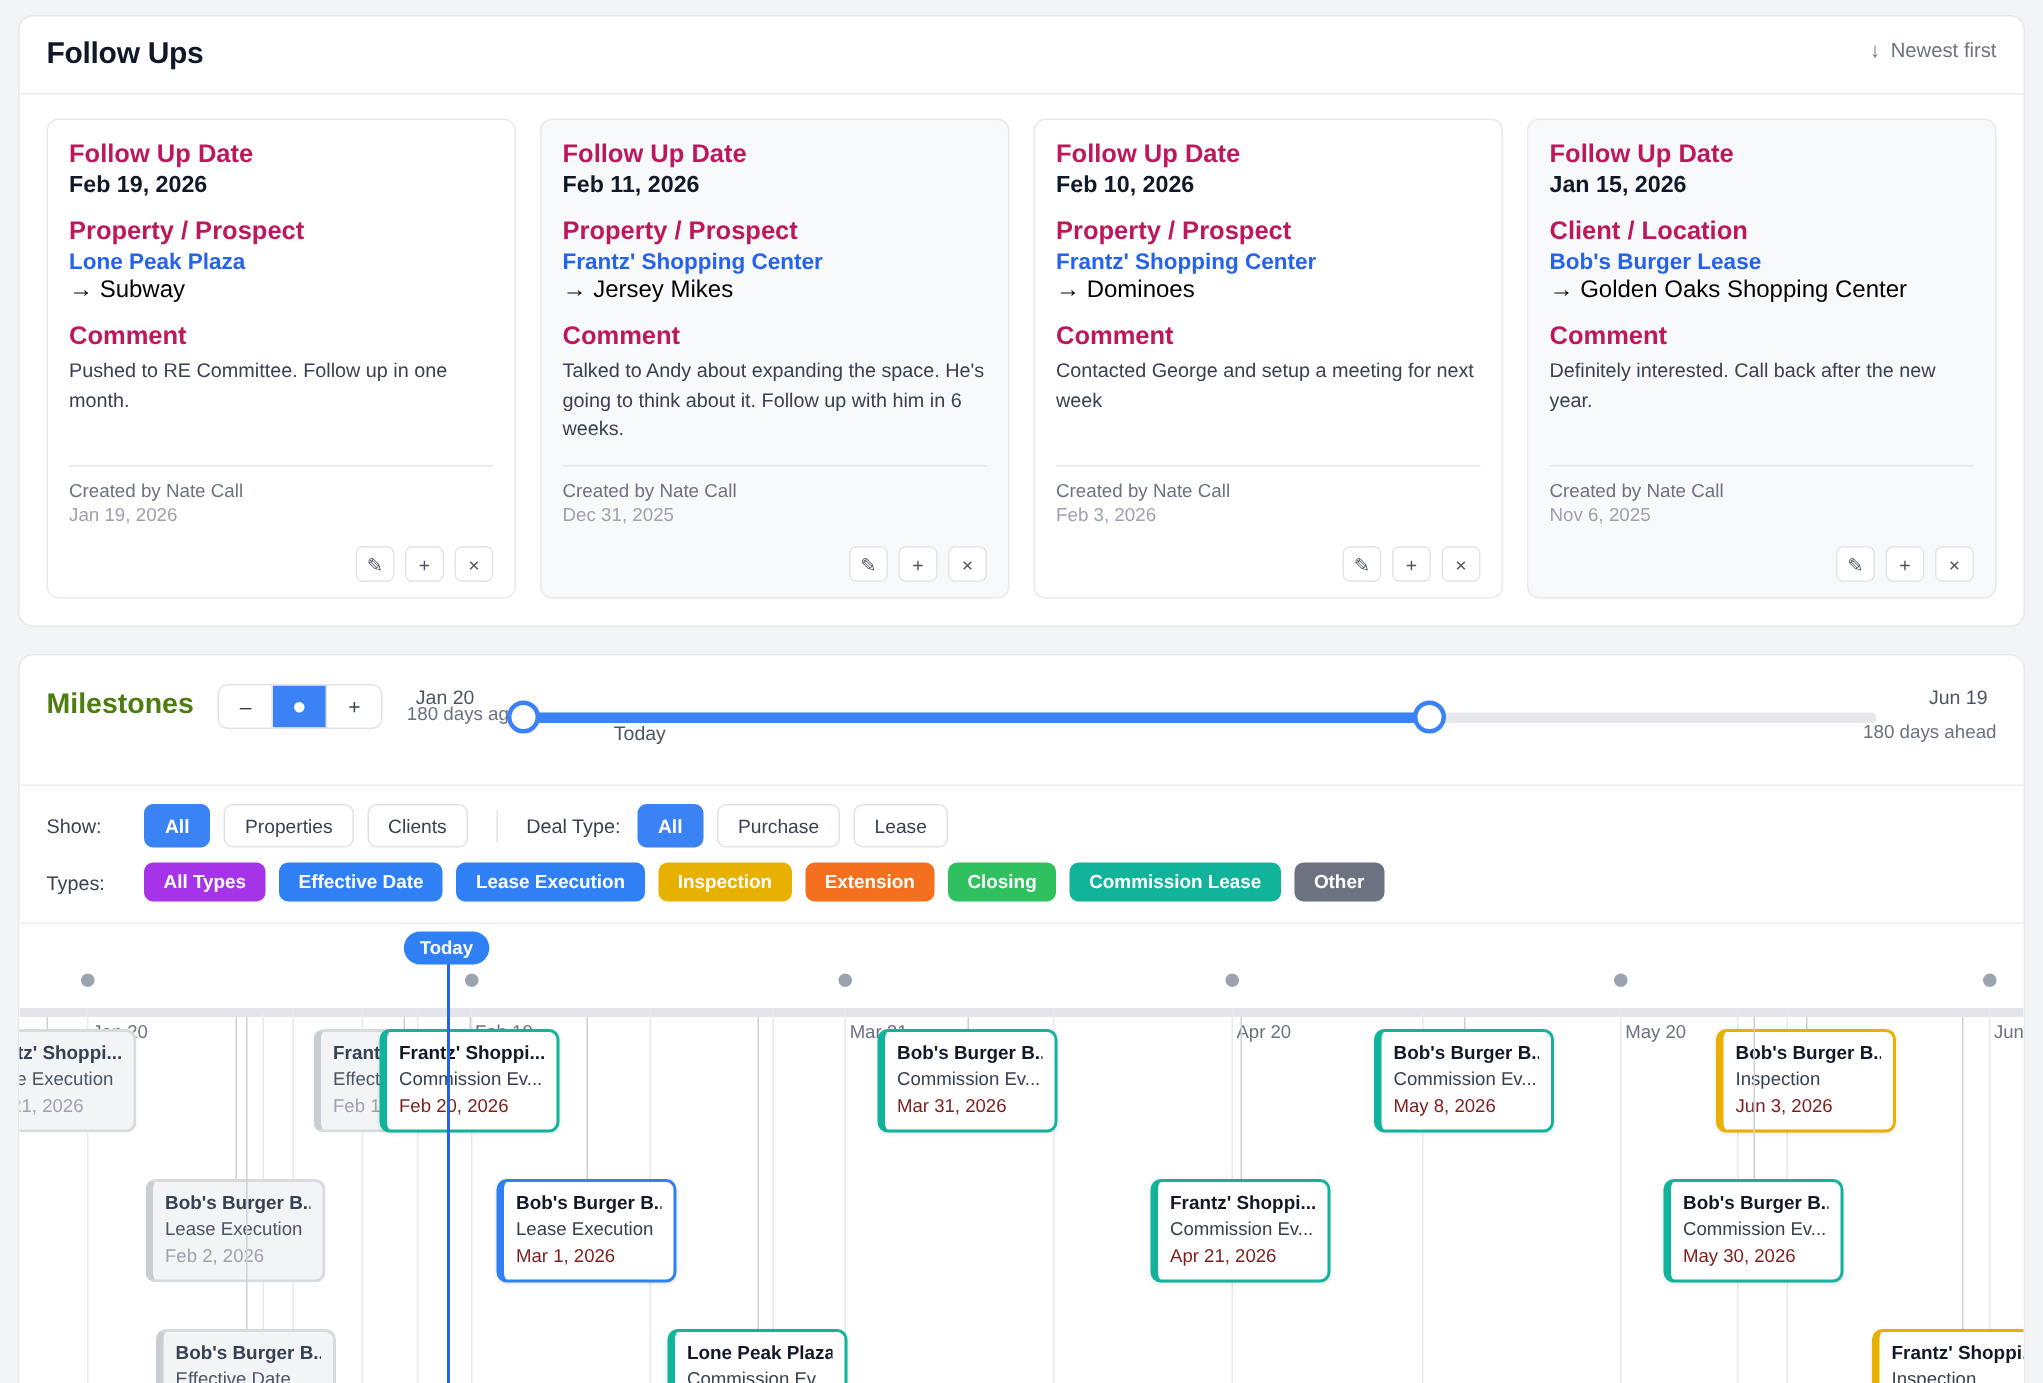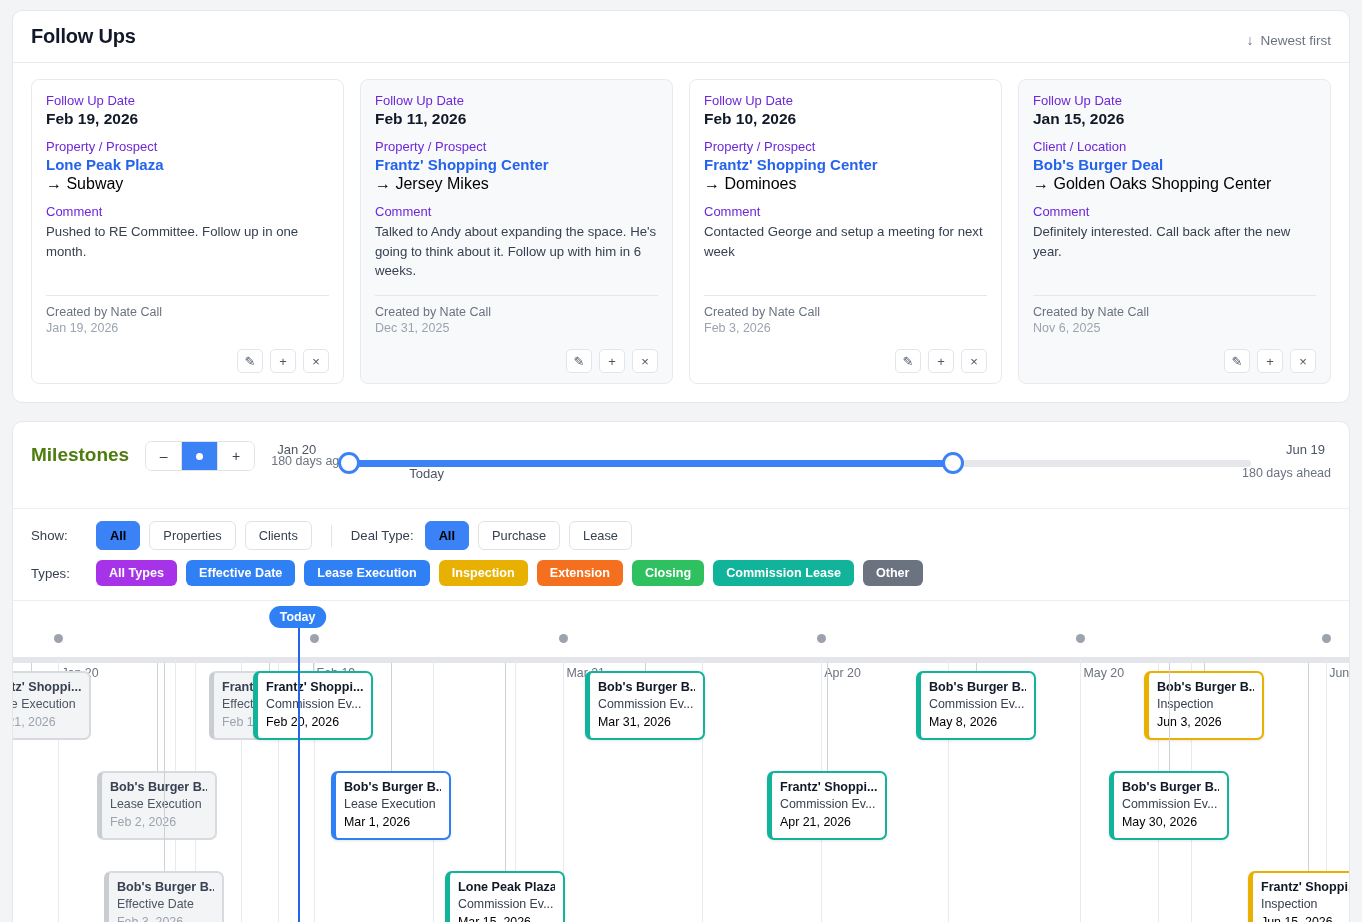--- a/index.html
+++ b/index.html
@@ -15,21 +15,21 @@
   .panel {
     background: #ffffff;
     border: 1px solid #e5e7eb;
     border-radius: 10px;
     margin: 10px 12px;
   }
 
   
   #followups-panel { margin-top: 10px; }
   .fu-header {
-    display: flex; align-items: flex-end; justify-content: space-between;
+    display: flex; align-items: flex-start; justify-content: space-between;
     padding: 14px 18px 14px 18px;
     border-bottom: 1px solid #e9ebee;
   }
   .fu-title { font-size: 20px; font-weight: bold; color: #111827; letter-spacing: -0.2px; }
   .fu-sort {
     font-size: 13.5px; color: #6b7280;
     display: flex; align-items: center; gap: 7px;
     cursor: pointer;
   }
   .fu-sort .arrow { font-size: 14px; }
@@ -42,21 +42,21 @@
   }
   .fu-card {
     border: 1px solid #e8eaed;
     border-radius: 8px;
     background: #f8f9fb;
     padding: 13px 14px 10px 14px;
     display: flex; flex-direction: column;
     min-height: 296px;
   }
   .fu-card.plain { background: #ffffff; }
-  .fu-lbl { font-size: 13px; color: #6d28d9; margin-bottom: 2px; }
+  .fu-lbl { font-size: 17px; color: #be185d; margin-bottom: 2px; font-weight: bold; }
   .fu-date { font-size: 15.5px; font-weight: bold; color: #111827; margin-bottom: 11px; }
   .fu-link {
     font-size: 15px; font-weight: bold; color: #2563eb;
     text-decoration: none; display: block; cursor: pointer;
   }
   .fu-sub {
     font-size: 16px; color: #000000; margin-top: 2px; margin-bottom: 11px;
     cursor: pointer;
   }
   .fu-comment {
@@ -124,21 +124,21 @@
   .filters { padding: 12px 18px 14px 18px; border-bottom: 1px solid #eceef1; }
   .frow { display: flex; align-items: center; gap: 9px; margin-bottom: 10px; }
   .frow:last-child { margin-bottom: 0; }
   .flabel { font-size: 13.2px; color: #374151; width: 56px; }
   .flabel.types { width: 56px; }
   .chip {
     font-size: 12.8px; padding: 6px 13px; border-radius: 6px;
     border: 1px solid #dfe3e8; background: #fff; color: #374151;
     cursor: pointer; white-space: nowrap;
   }
-  .chip.sel { background: #3b82f6; border-color: #3b82f6; color: #000000; font-weight: bold; }
+  .chip.sel { background: #3b82f6; border-color: #3b82f6; color: #ffffff; font-weight: bold; }
   .divider-v { width: 1px; height: 22px; background: #e1e4e8; margin: 0 10px; }
   .tchip {
     font-size: 12.6px; padding: 6px 13px; border-radius: 6px;
     color: #fff; font-weight: bold; border: none; cursor: pointer; white-space: nowrap;
   }
 
   
   .timeline {
     position: relative; height: 330px; overflow: hidden;
     background: #fff; border-radius: 0 0 10px 10px;
@@ -173,21 +173,21 @@
   }
   .mcard.past {
     background: #f3f4f6; border-color: #d7dade; border-left-color: #c9ccd1;
     box-shadow: none;
   }
   .mcard .t {
     font-size: 12.6px; font-weight: bold; color: #111827;
     white-space: nowrap; overflow: hidden; line-height: 1.35;
   }
   .mcard .k { font-size: 12.4px; color: #374151; line-height: 1.4; white-space: nowrap; overflow: hidden; }
-  .mcard .d { font-size: 12.4px; color: #000000; line-height: 1.4; white-space: nowrap; }
+  .mcard .d { font-size: 12.4px; color: #7f1d1d; line-height: 1.4; white-space: nowrap; }
   .mcard.past .t { color: #374151; }
   .mcard.past .k { color: #4b5563; }
   .mcard.past .d { color: #9ca3af; }
   .stem { position: absolute; width: 1px; background: #cdd1d6; }
 </style>
 </head>
 <body>
 
 <div class="panel" id="followups-panel">
   <div class="fu-header">
@@ -255,21 +255,21 @@
         <div class="fu-actions">
           <div class="icon-btn">✎</div>
           <div class="icon-btn">+</div>
           <div class="icon-btn">×</div>
         </div>
       </div>
       <div class="fu-card">
         <div class="fu-lbl">Follow Up Date</div>
         <div class="fu-date">Jan 15, 2026</div>
         <div class="fu-lbl">Client / Location</div>
-        <a class="fu-link">Bob's Burger Deal</a>
+        <a class="fu-link">Bob's Burger Lease</a>
         <div class="fu-sub">→ Golden Oaks Shopping Center</div>
         <div class="fu-lbl">Comment</div>
         <div class="fu-comment">Definitely interested. Call back after the new year.</div>
         <div class="fu-spacer"></div>
         <div class="fu-rule"></div>
         <div class="fu-meta">
           <div>Created by Nate Call</div>
           <div class="d">Nov 6, 2025</div>
         </div>
         <div class="fu-actions">

